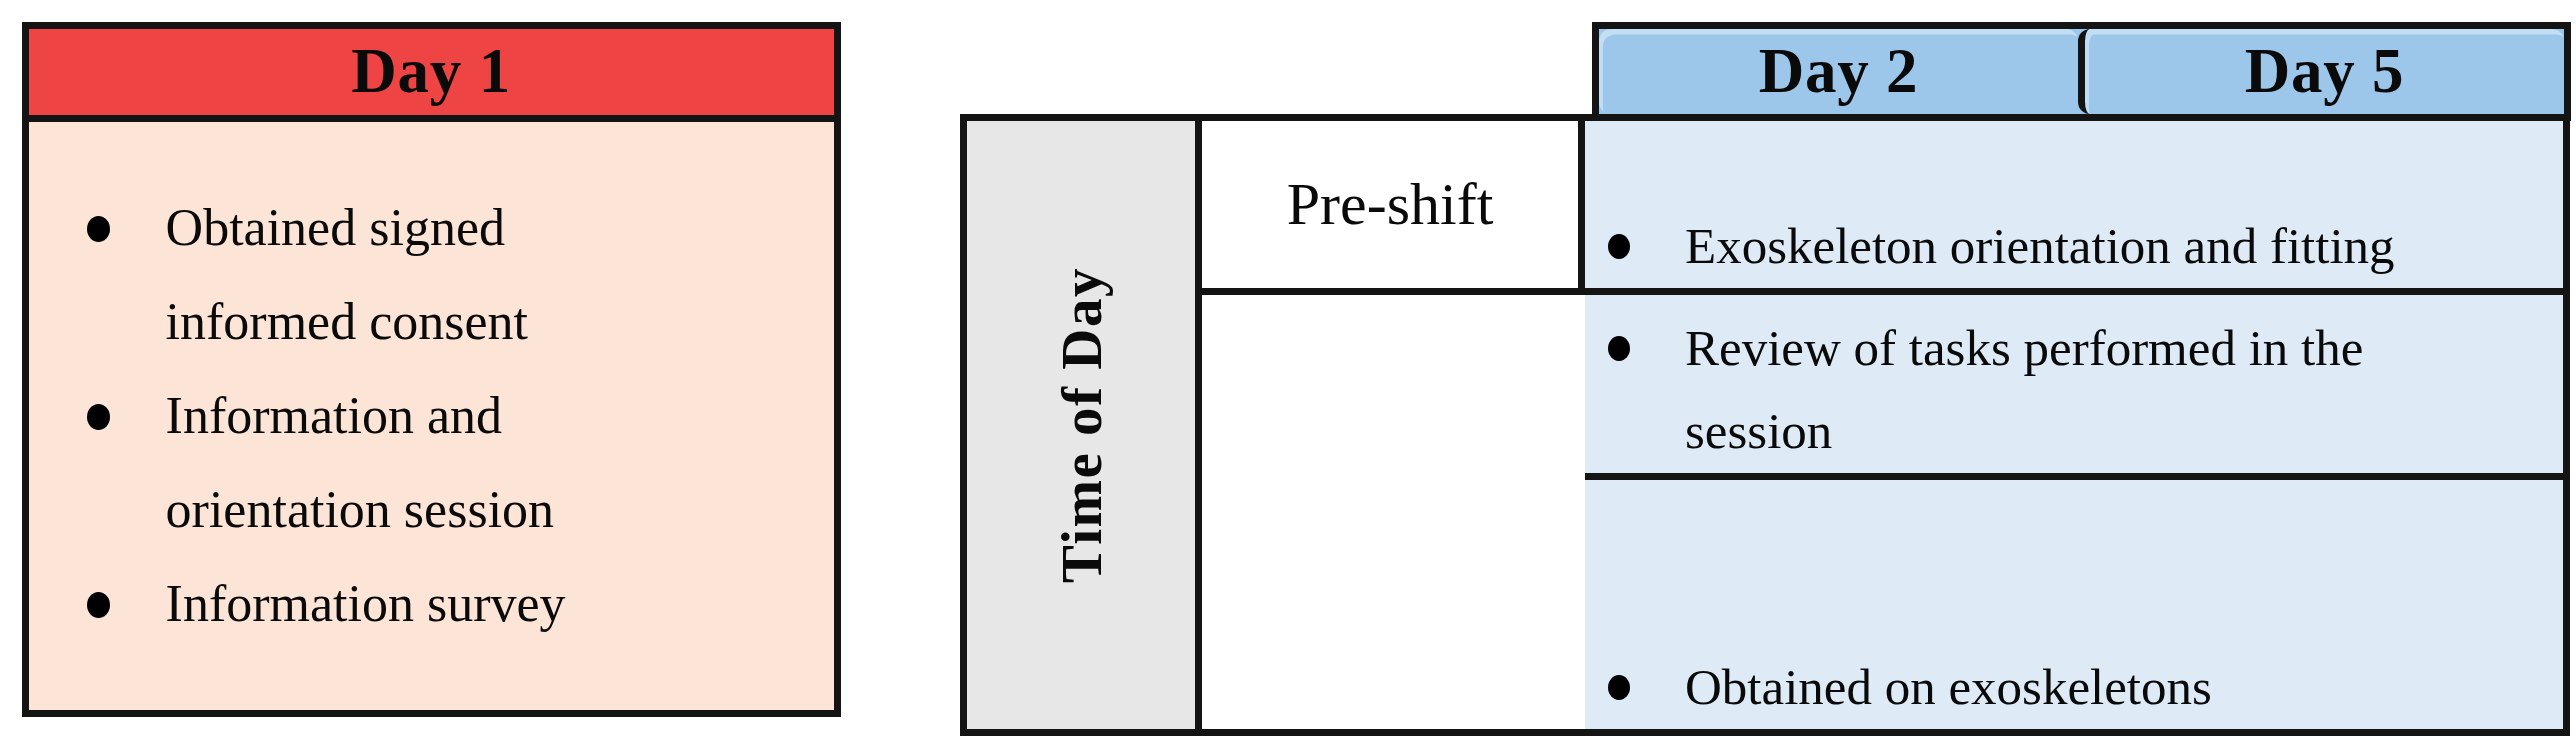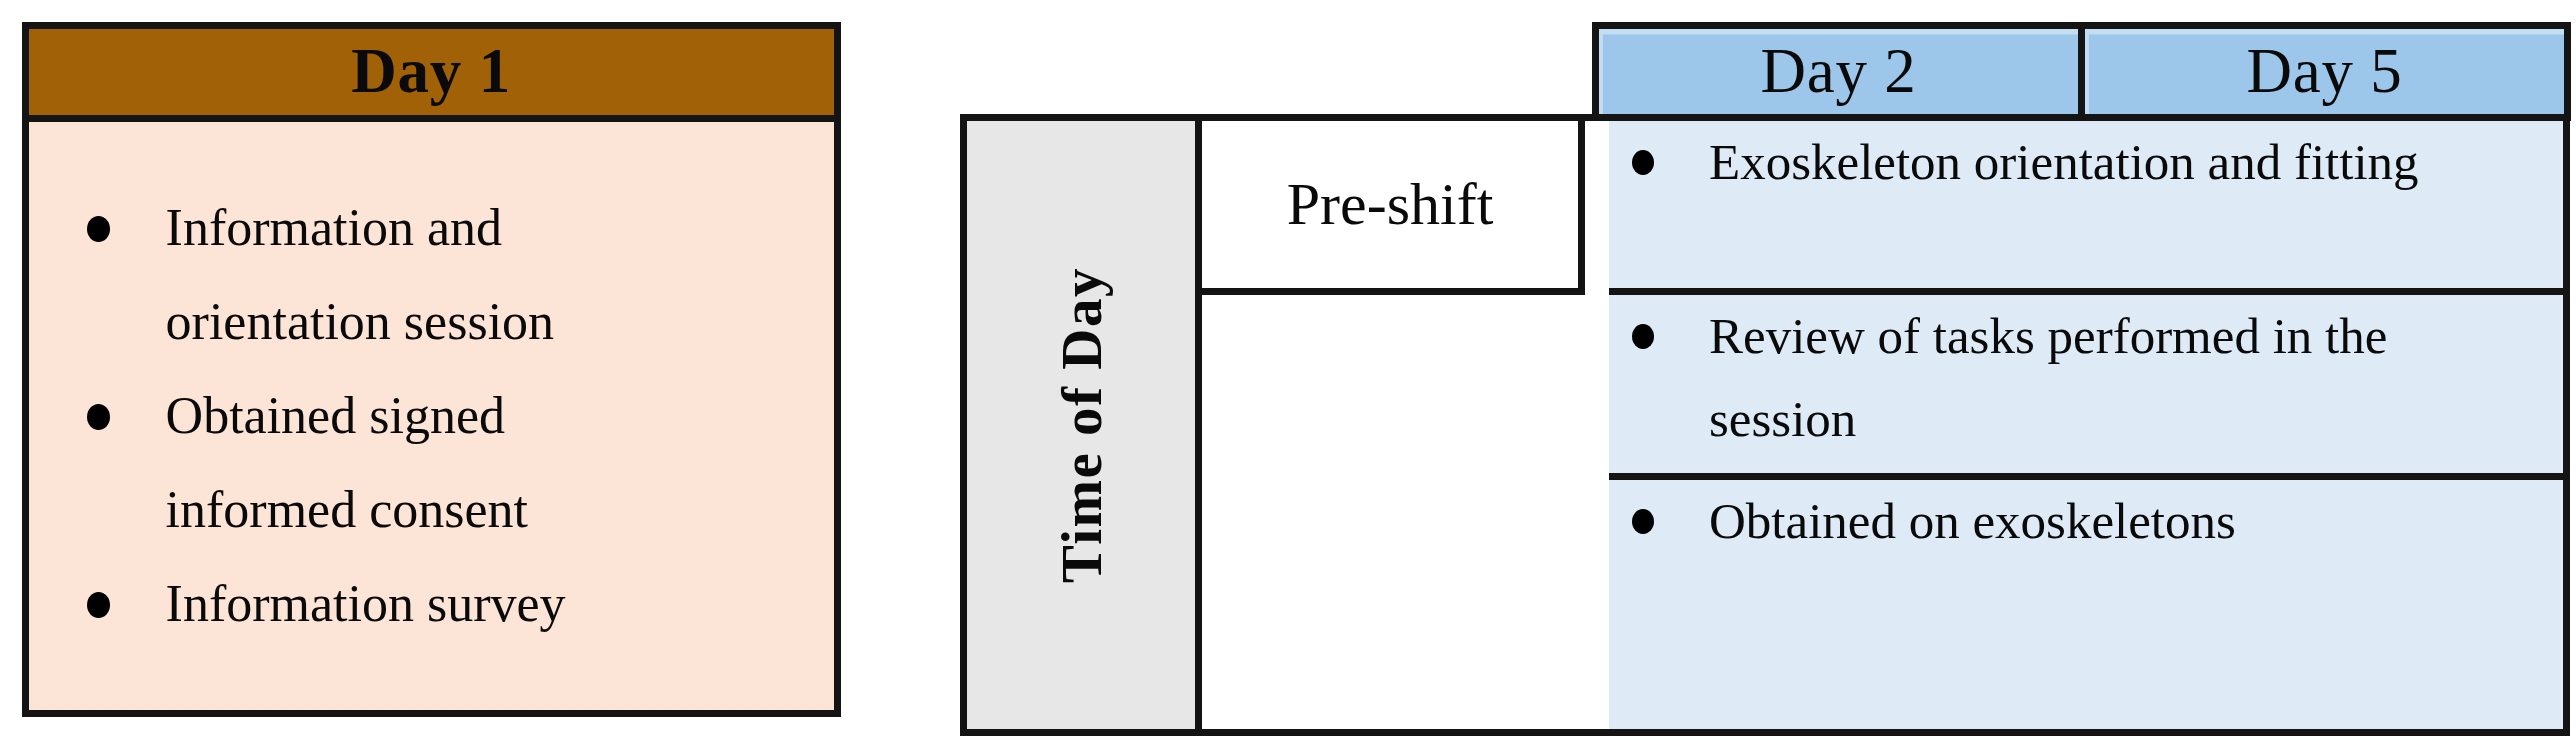--- a/index.html
+++ b/index.html
@@ -9,21 +9,21 @@
     overflow:hidden;
   }
 
   
   .day1-table{
     position:absolute;left:21.6px;top:21.6px;width:819px;height:695px;
     border:7px solid #141414;background:#FCE4D6;box-sizing:border-box;
     display:flex;flex-direction:column;
   }
   .day1-header{
-    height:86px;flex:0 0 86px;background:#a16207;
+    height:86px;flex:0 0 86px;background:#ef4444;
     border-bottom:7.7px solid #141414;
     display:flex;align-items:center;justify-content:center;
     font-size:63px;font-weight:bold;letter-spacing:0.8px;
   }
   .day1-body{
     flex:1;display:flex;align-items:center;
   }
 
   
   ul.bullets{list-style:none;margin:0;padding:0 7.7px 0 58px;}
@@ -44,22 +44,23 @@
   ul.bullets.blue .dot{top:29px;width:21.6px;height:25px;}
 
   
   .rt-header{
     position:absolute;left:1592px;top:21.6px;width:979px;height:99px;
     box-sizing:border-box;border:7px solid #141414;background:#9CC7EA;
     display:flex;
   }
   .rt-header .hcell{
     flex:1;display:flex;align-items:center;justify-content:center;
-    font-size:63px;font-weight:normal;letter-spacing:0.8px;
+    font-size:63px;font-weight:bold;letter-spacing:0.8px;
     box-shadow:inset 3.9px 5.4px 0 rgba(255,255,255,0.40);
+    border-radius:12px;
   }
   .rt-header .hcell + .hcell{border-left:7.7px solid #141414;}
 
   
   .rt-body{
     position:absolute;left:960px;top:114px;width:1610px;height:622px;
     box-sizing:border-box;border:7px solid #141414;background:#ffffff;
     display:grid;
     grid-template-columns:235px 383px 1fr;
     grid-template-rows:174px 185px 1fr;
@@ -75,43 +76,43 @@
   }
   .cell-shift{
     grid-column:2;background:#ffffff;border-right:7px solid #141414;
     border-bottom:7px solid #141414;
     display:flex;align-items:center;justify-content:center;
     font-size:60px;
   }
   .cell-shift.r3{border-bottom:none;}
   .cell-content{
     grid-column:3;background:#DEEBF7;border-bottom:7px solid #141414;
-    display:flex;flex-direction:column;justify-content:flex-start;margin-left:24px;
+    display:flex;flex-direction:column;justify-content:flex-end;
   }
   .cell-content.r3{border-bottom:none;}
   .r1{grid-row:1;} .r2{grid-row:2;} .r3{grid-row:3;}
 </style>
 </head>
 <body>
 
 <div class="canvas">
 
   <div class="day1-table">
     <div class="day1-header">Day 1</div>
     <div class="day1-body">
       <ul class="bullets">
 
           <li>
             <span class="dot"></span>
-            <span>Information and orientation session</span>
+            <span>Obtained signed informed consent</span>
           </li>
 
           <li>
             <span class="dot"></span>
-            <span>Obtained signed informed consent</span>
+            <span>Information and orientation session</span>
           </li>
 
           <li>
             <span class="dot"></span>
             <span>Information survey</span>
           </li>
         </ul>
     </div>
   </div>
 

